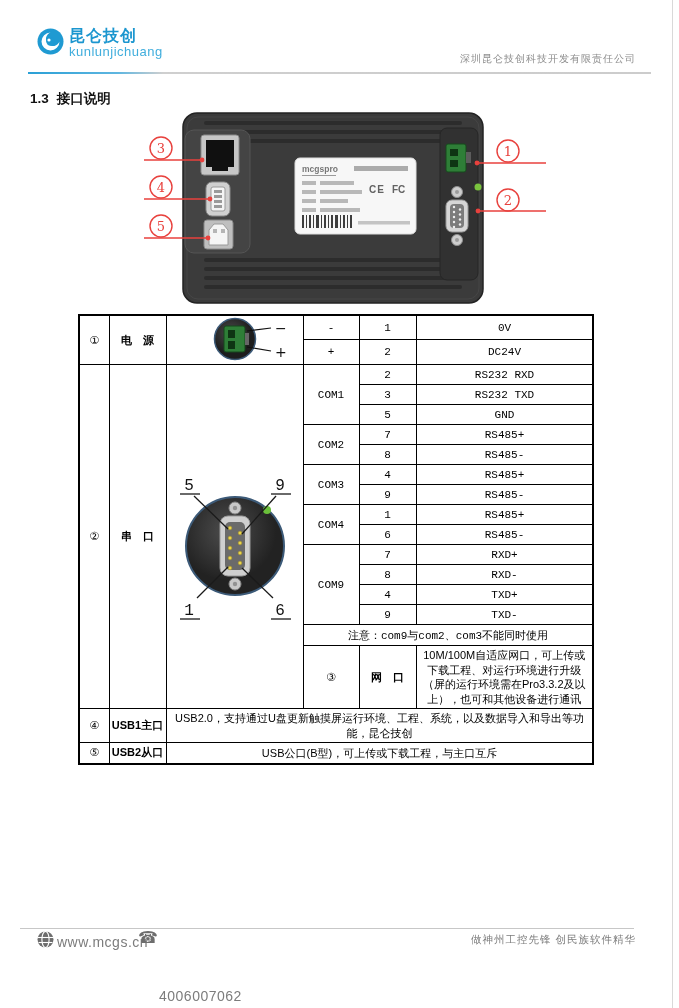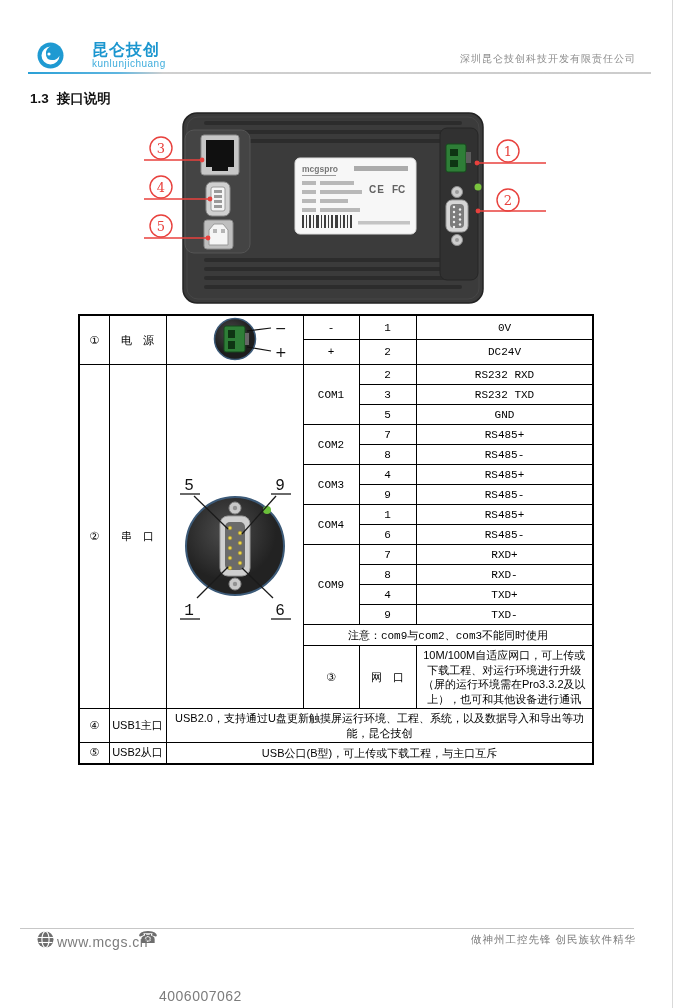--- a/index.html
+++ b/index.html
@@ -1,43 +1,43 @@
 <!DOCTYPE html>
 <html><head>
 <meta charset="utf-8">
 <style>
   html,body{margin:0;padding:0;background:#fff;}
   .page{position:relative;width:679px;height:1008px;background:#ffffff;overflow:hidden;
         font-family:"Liberation Sans","DejaVu Sans",sans-serif;color:#000;}
   .page-edge{position:absolute;left:672px;top:0;width:1px;height:1008px;background:#d9d9d9;}
 
   
-  .logo{position:absolute;left:37px;top:42px;display:flex;align-items:flex-start;gap:23px;}
+  .logo{position:absolute;left:37px;top:28px;display:flex;align-items:flex-start;}
   .logo-text{margin-left:5px;line-height:1;}
   .brand{font-size:16px;font-weight:bold;color:#1b96cf;letter-spacing:1px;}
-  .brand-sub{font-size:10px;color:#41aedd;margin-top:1px;letter-spacing:.5px;}
+  .brand-sub{font-size:13px;color:#41aedd;margin-top:1px;letter-spacing:.5px;}
   .company{position:absolute;right:43px;top:52px;font-size:10px;color:#8d8d8d;letter-spacing:1px;}
   .header-rule{position:absolute;left:28px;top:72px;width:623px;height:2px;
                background:linear-gradient(90deg,#2aa0d6 0,#5fb6e0 90px,#cfcfcf 135px,#cccccc 100%);}
 
   
   .sec-title{position:absolute;left:30px;top:90px;font-size:13.5px;font-weight:bold;color:#111;}
   .sec-title .num{margin-right:8px;text-align:right;}
 
   
   .figure{position:absolute;left:140px;top:108px;}
 
   
   .spec-table{position:absolute;left:78px;top:314px;border-collapse:collapse;table-layout:fixed;
               width:514px;border:2px solid #000;}
   .spec-table td{border:1px solid #000;text-align:center;vertical-align:middle;padding:0;
                  font-size:11px;overflow:hidden;}
   .mono{font-family:"Liberation Mono","DejaVu Sans Mono",monospace;}
   .num-cell{font-size:15px;}
-  .name-cell{font-weight:normal;font-size:12px;}
+  .name-cell{font-weight:bold;font-size:12px;}
   tr.power-row{height:23px;}
   tr.pin-row{height:20px;}
   tr.note-row{height:21px;}
   .note-cell{text-align:center;padding:2px 4px !important;font-size:10.5px;}
   .desc-cell{text-align:right;padding:2px 5px !important;font-size:10.5px;line-height:14.5px;}
   tr.info-a{height:36px;} tr.info-b{height:30px;} tr.info-c{height:21px;}
   .img-cell{vertical-align:middle;}
 
   
   .footer-rule{position:absolute;left:20px;top:928px;width:614px;height:1px;background:#c7c7c7;}

